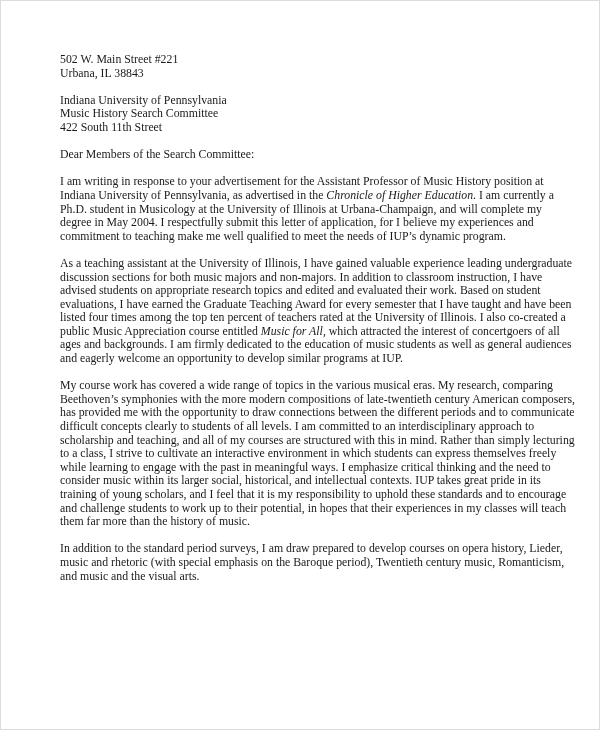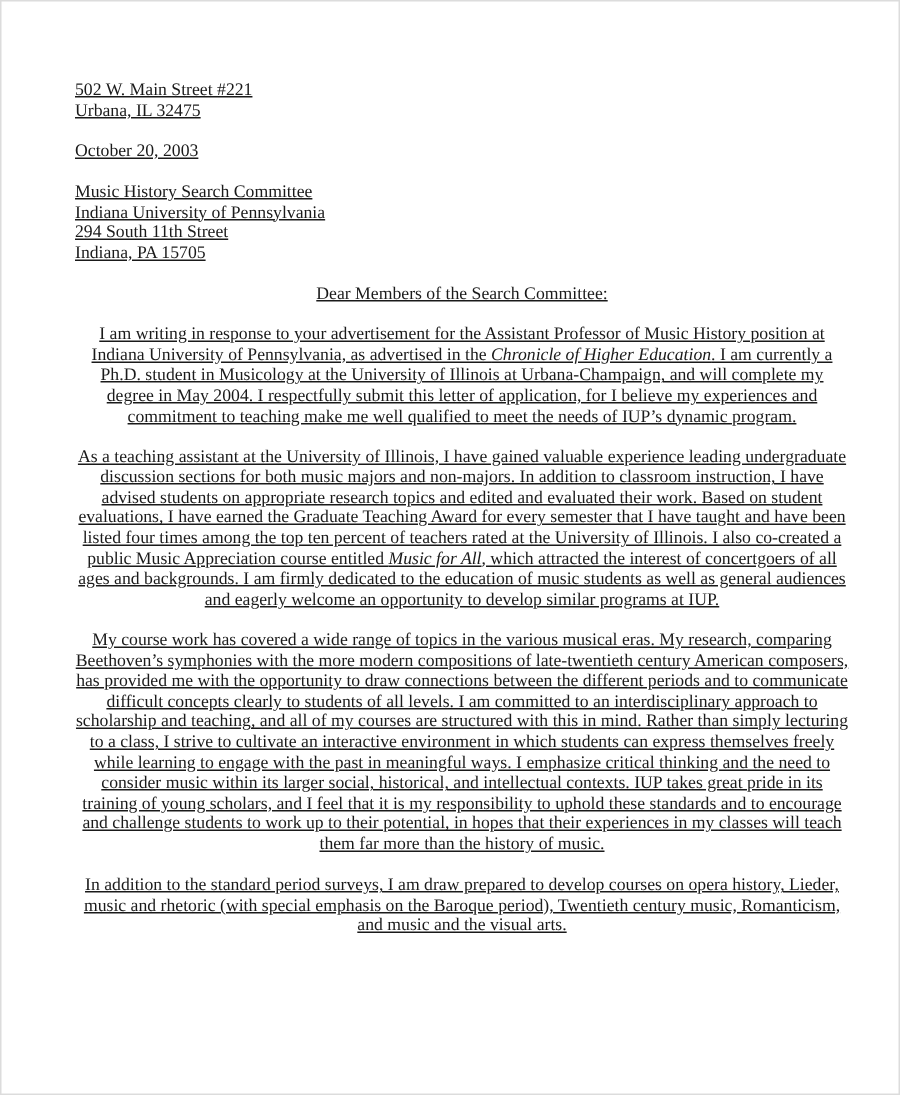--- a/index.html
+++ b/index.html
@@ -16,58 +16,53 @@
     border: 1px solid #dcdcdc;
     overflow: hidden;
     font-family: "Liberation Serif", "DejaVu Serif", serif;
     font-size: 11.8px;
     line-height: 13.6px;
     color: #1a1a1a;
   }
   .letter-body {
     position: absolute;
     top: 52px;
-    left: 49px;
+    left: 59px;
     width: 516px;
-    text-decoration: underline;
   }
   .block {
     margin: 0 0 13.6px 0;
   }
   .block div {
     margin: 0;
   }
   .para {
     margin: 0 0 13.6px 0;
-    text-align: center;
+    text-align: left;
   }
   .italic {
     font-style: italic;
   }
 </style>
 </head>
 <body>
 
 <div class="page">
   <div class="letter-body">
 
     <div class="block" id="sender-address">
         <div>502 W. Main Street #221</div>
-        <div>Urbana, IL 32475</div>
+        <div>Urbana, IL 38843</div>
       </div>
 
-    <div class="block">
-      <div>October 20, 2003</div>
-    </div>
 
     <div class="block" id="recipient-address">
+        <div>Indiana University of Pennsylvania</div>
         <div>Music History Search Committee</div>
-        <div>Indiana University of Pennsylvania</div>
-        <div>294 South 11th Street</div>
-        <div>Indiana, PA 15705</div>
+        <div>422 South 11th Street</div>
       </div>
 
     <p class="para">Dear Members of the Search Committee:</p>
 
     <div id="paragraphs">
         <p class="para"><span>I am writing in response to your advertisement for the Assistant Professor of Music History position at Indiana University of Pennsylvania, as advertised in the </span><span class="italic">Chronicle of Higher Education</span><span>. I am currently a Ph.D. student in Musicology at the University of Illinois at Urbana-Champaign, and will complete my degree in May 2004. I respectfully submit this letter of application, for I believe my experiences and commitment to teaching make me well qualified to meet the needs of IUP’s dynamic program.</span></p>
         <p class="para"><span>As a teaching assistant at the University of Illinois, I have gained valuable experience leading undergraduate discussion sections for both music majors and non-majors. In addition to classroom instruction, I have advised students on appropriate research topics and edited and evaluated their work. Based on student evaluations, I have earned the Graduate Teaching Award for every semester that I have taught and have been listed four times among the top ten percent of teachers rated at the University of Illinois. I also co-created a public Music Appreciation course entitled </span><span class="italic">Music for All</span><span>, which attracted the interest of concertgoers of all ages and backgrounds. I am firmly dedicated to the education of music students as well as general audiences and eagerly welcome an opportunity to develop similar programs at IUP.</span></p>
         <p class="para"><span>My course work has covered a wide range of topics in the various musical eras. My research, comparing Beethoven’s symphonies with the more modern compositions of late-twentieth century American composers, has provided me with the opportunity to draw connections between the different periods and to communicate difficult concepts clearly to students of all levels. I am committed to an interdisciplinary approach to scholarship and teaching, and all of my courses are structured with this in mind. Rather than simply lecturing to a class, I strive to cultivate an interactive environment in which students can express themselves freely while learning to engage with the past in meaningful ways. I emphasize critical thinking and the need to consider music within its larger social, historical, and intellectual contexts. IUP takes great pride in its training of young scholars, and I feel that it is my responsibility to uphold these standards and to encourage and challenge students to work up to their potential, in hopes that their experiences in my classes will teach them far more than the history of music.</span></p>
         <p class="para"><span>In addition to the standard period surveys, I am draw prepared to develop courses on opera history, Lieder, music and rhetoric (with special emphasis on the Baroque period), Twentieth century music, Romanticism, and music and the visual arts.</span></p>
       </div>

